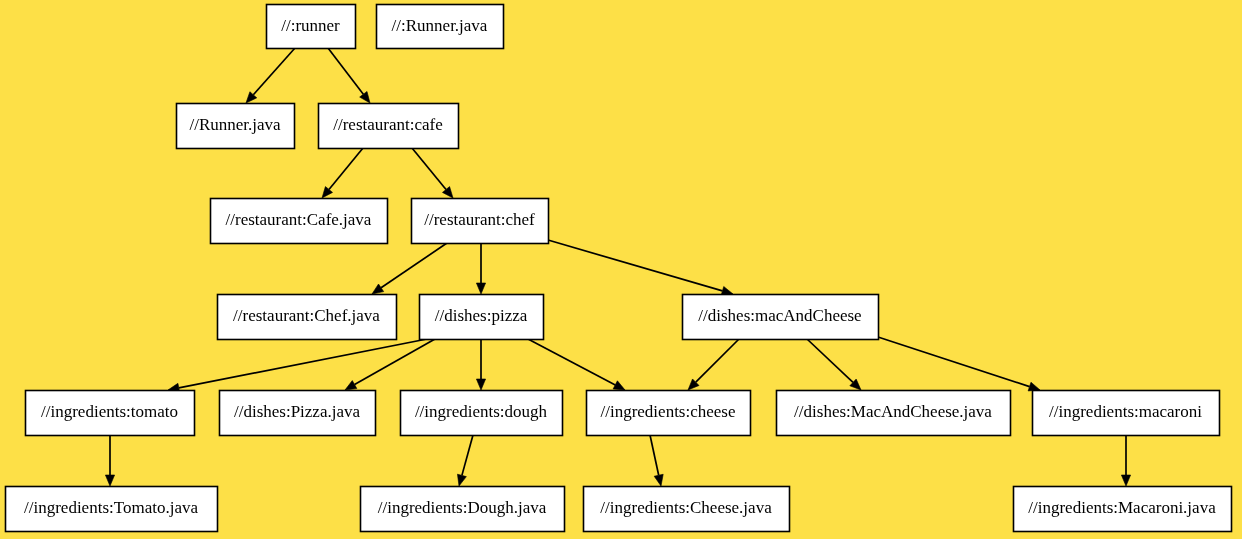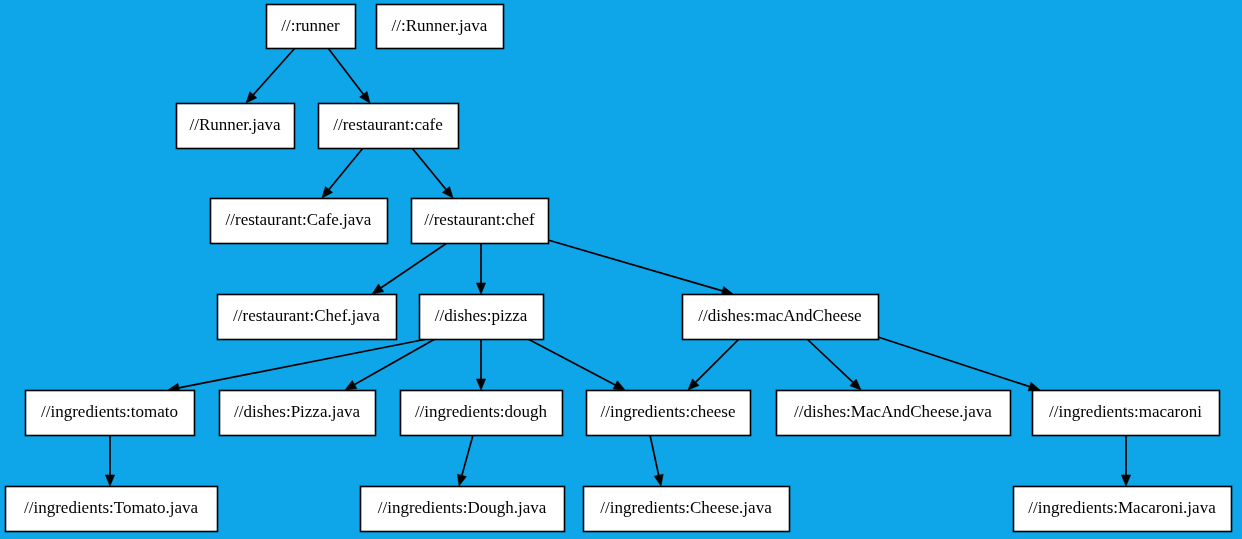--- a/index.html
+++ b/index.html
@@ -7,21 +7,21 @@
     padding: 0;
     background: #ffffff;
   }
   body {
     font-family: "Liberation Serif", "DejaVu Serif", serif;
   }
   #graph-root {
     position: relative;
     width: 1242px;
     height: 539px;
-    background: #0ea5e9;
+    background: #fde047;
     overflow: hidden;
   }
   svg#graph-svg {
     position: absolute;
     top: 0;
     left: 0;
     width: 1242px;
     height: 539px;
     display: block;
   }

